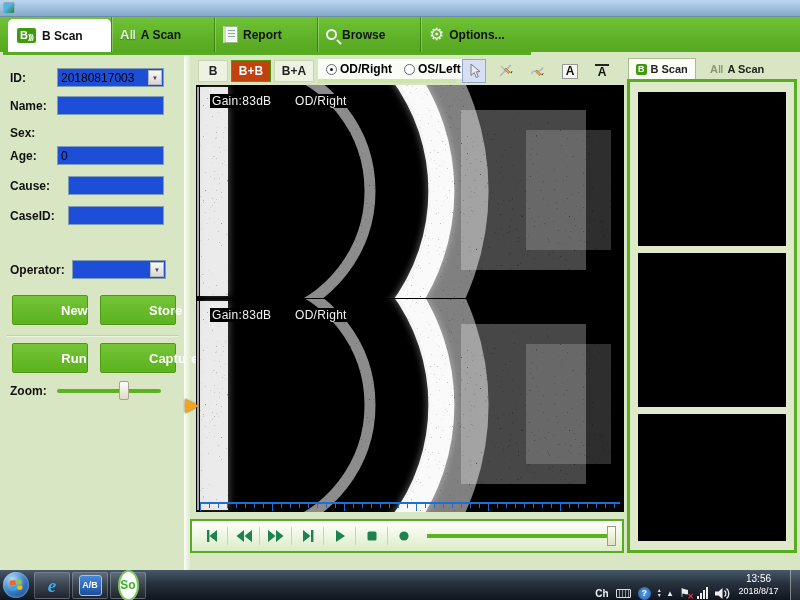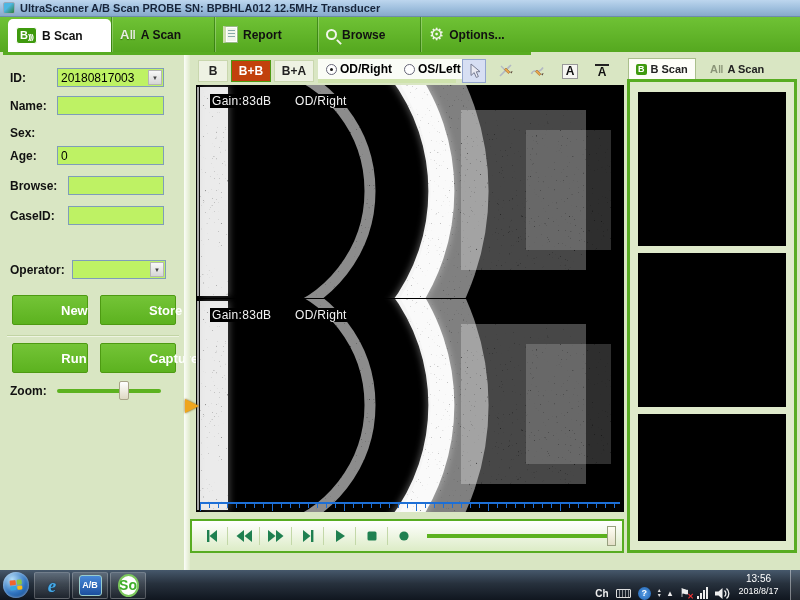--- a/index.html
+++ b/index.html
@@ -36,21 +36,21 @@
   .magico { width:11px; height:11px; border:2px solid #f2f6ec; border-radius:50%; position:relative; }
   .magico::after { content:""; position:absolute; width:6px; height:2px; background:#f2f6ec;
     transform:rotate(45deg); left:8px; top:10px; }
   .gearico { color:#f2f6ec; font-size:17px; line-height:1; }
   .tb-underline { position:absolute; top:35px; left:3px; width:528px; height:3px; background:#58ac22; }
 
   
   .sidebar { position:absolute; top:38px; left:3px; width:183px; height:512px; }
   .frow { position:absolute; left:0; width:100%; height:22px; }
   .flabel { position:absolute; left:7px; top:3px; font-size:12px; font-weight:bold; color:#111;text-align:center; }
-  .txt, .combo { position:absolute; left:54px; top:0; width:107px; height:19px; background:#bef264;
+  .txt, .combo { position:absolute; left:54px; top:0; width:107px; height:19px; background:#1d4ed8;
     border:1px solid #7f9db9; font-size:12px; padding:1px 3px; font-family:"Liberation Sans",sans-serif; }
   .combo { padding-right:16px; line-height:16px; overflow:hidden; }
   .combo .val { font-size:12px; }
   .arrowbtn { position:absolute; right:1px; top:1px; bottom:1px; width:14px;
     background:linear-gradient(#f8f8f8,#d6d6d6); border:1px solid #b5b5b5; color:#444;
     font-size:6px; display:flex; align-items:center; justify-content:center; }
   .rad { width:11px; height:11px; border-radius:50%; border:1px solid #667; background:#fff;
     display:inline-block; position:relative; vertical-align:-2px; }
   .rad.on::after { content:""; position:absolute; inset:3px; background:#1a1a1a; border-radius:50%; }
   .radlbl { background:#fff; font-size:12px; font-weight:bold; padding:0 2px; }
@@ -138,22 +138,22 @@
   .flag i:nth-child(1){background:#f0642e;} .flag i:nth-child(2){background:#8bc63f;}
   .flag i:nth-child(3){background:#31a8e0;} .flag i:nth-child(4){background:#fbbc12;}
   .tk-btn { width:36px; height:27px; margin-right:2px; border-radius:2px; cursor:pointer;
     background:linear-gradient(rgba(255,255,255,.16),rgba(255,255,255,.05));
     border:1px solid rgba(255,255,255,.22); display:flex; align-items:center; justify-content:center; }
   .ie-e { color:#45aae8; font-family:"Liberation Serif",serif; font-style:italic; font-weight:bold;
     font-size:19px; line-height:1; text-shadow:0 0 2px #0a3b66; }
   .ab-ico { width:23px; height:21px; border-radius:3px; background:linear-gradient(#4788d8,#1c4f9e);
     color:#fff; font-size:9px; font-weight:bold; display:flex; align-items:center; justify-content:center;
     border:1px solid #9cc; }
-  .so-ico { width:21px; height:23px; border-radius:50%; background:#fff; color:#3fae2a;
-    font-size:14px; font-weight:bold; display:flex; align-items:center; justify-content:center;
+  .so-ico { width:21px; height:31px; border-radius:50%; background:#fff; color:#3fae2a;
+    font-size:12px; font-weight:bold; display:flex; align-items:center; justify-content:center;
     border:2px solid #7cc85c; }
   .tray { position:absolute; right:70px; top:0; height:46px; display:flex; align-items:center; gap:7px; }
   .tray-txt { color:#eee; font-size:10px; font-weight:bold; cursor:pointer; }
   .kb-ico { width:15px; height:9px; border:1px solid #ddd; border-radius:1px; cursor:pointer;
     background:repeating-linear-gradient(90deg, transparent 0 2px, rgba(255,255,255,.5) 2px 3px); }
   .help-ico { width:13px; height:13px; border-radius:50%; background:radial-gradient(#5aa0e8,#1c5fae);
     color:#fff; font-size:9px; font-weight:bold; display:flex; align-items:center; justify-content:center;
     cursor:pointer; }
   .ud-ico { color:#ddd; font-size:6px; line-height:.9; display:flex; flex-direction:column; cursor:pointer; }
   .hid-ico { color:#eee; font-size:9px; cursor:pointer; }
@@ -196,21 +196,20 @@
           <rect x="265" y="25" width="125" height="160" fill="#fff" opacity="0.28"></rect>
           <rect x="330" y="45" width="85" height="120" fill="#fff" opacity="0.18"></rect>
         </g>
         <rect x="1" y="2" width="2" height="209" fill="#cfcfcf" opacity="0.8"></rect>
       </g>
     </defs>
   </svg>
 
   <div class="titlebar">
     <span class="app-ico"></span>
-    <span class="title-txt">UltraScanner A/B Scan  PROBE SN: BPBHLA012 12.5MHz Transducer</span>
   </div>
 
   <div class="app">
 
     <div class="toolbar">
       <div class="tb-tab active">
         <span class="bico"><span>B</span><i>)))</i></span>
         <span class="tb-lbl">B Scan</span>
       </div>
       <div class="tb-tab">
@@ -250,21 +249,21 @@
       <div class="frow" style="top:68px">
         <span class="flabel">Sex:</span>
       </div>
 
       <div class="frow" style="top:91px">
         <span class="flabel">Age:</span>
         <input class="txt" value="0" style="">
       </div>
 
       <div class="frow" style="top:121px">
-        <span class="flabel">Browse:</span>
+        <span class="flabel">Cause:</span>
         <input class="txt" style="left: 65px; width: 96px;" value="">
       </div>
 
       <div class="frow" style="top:151px">
         <span class="flabel">CaseID:</span>
         <input class="txt" style="left: 65px; width: 96px;" value="">
       </div>
 
 
       <div class="frow" style="top:205px">

